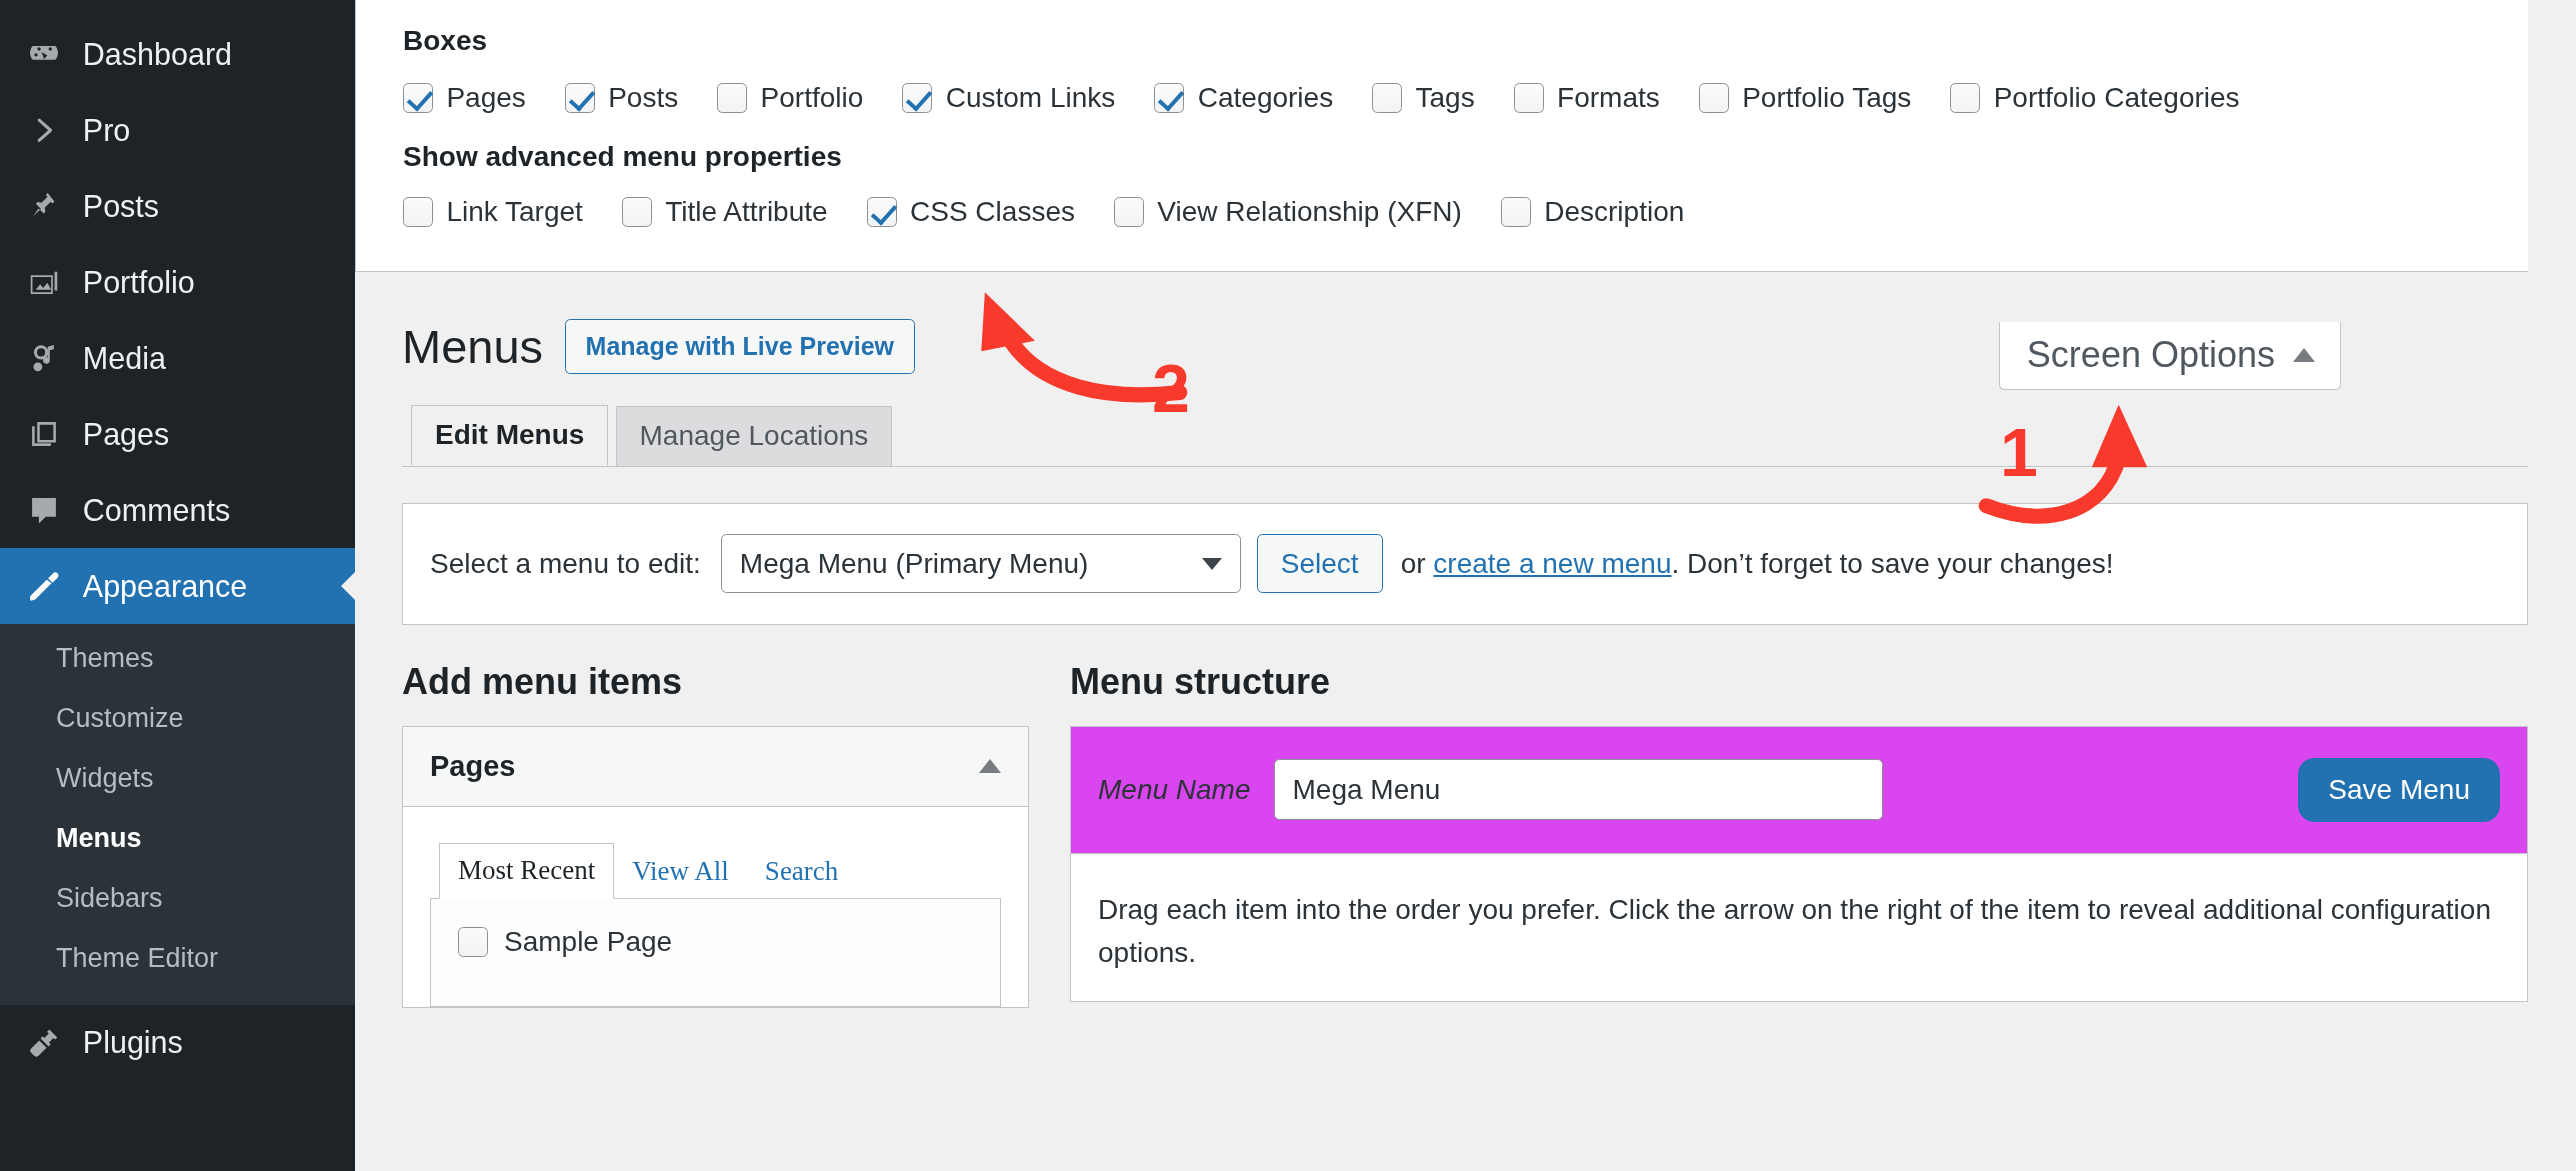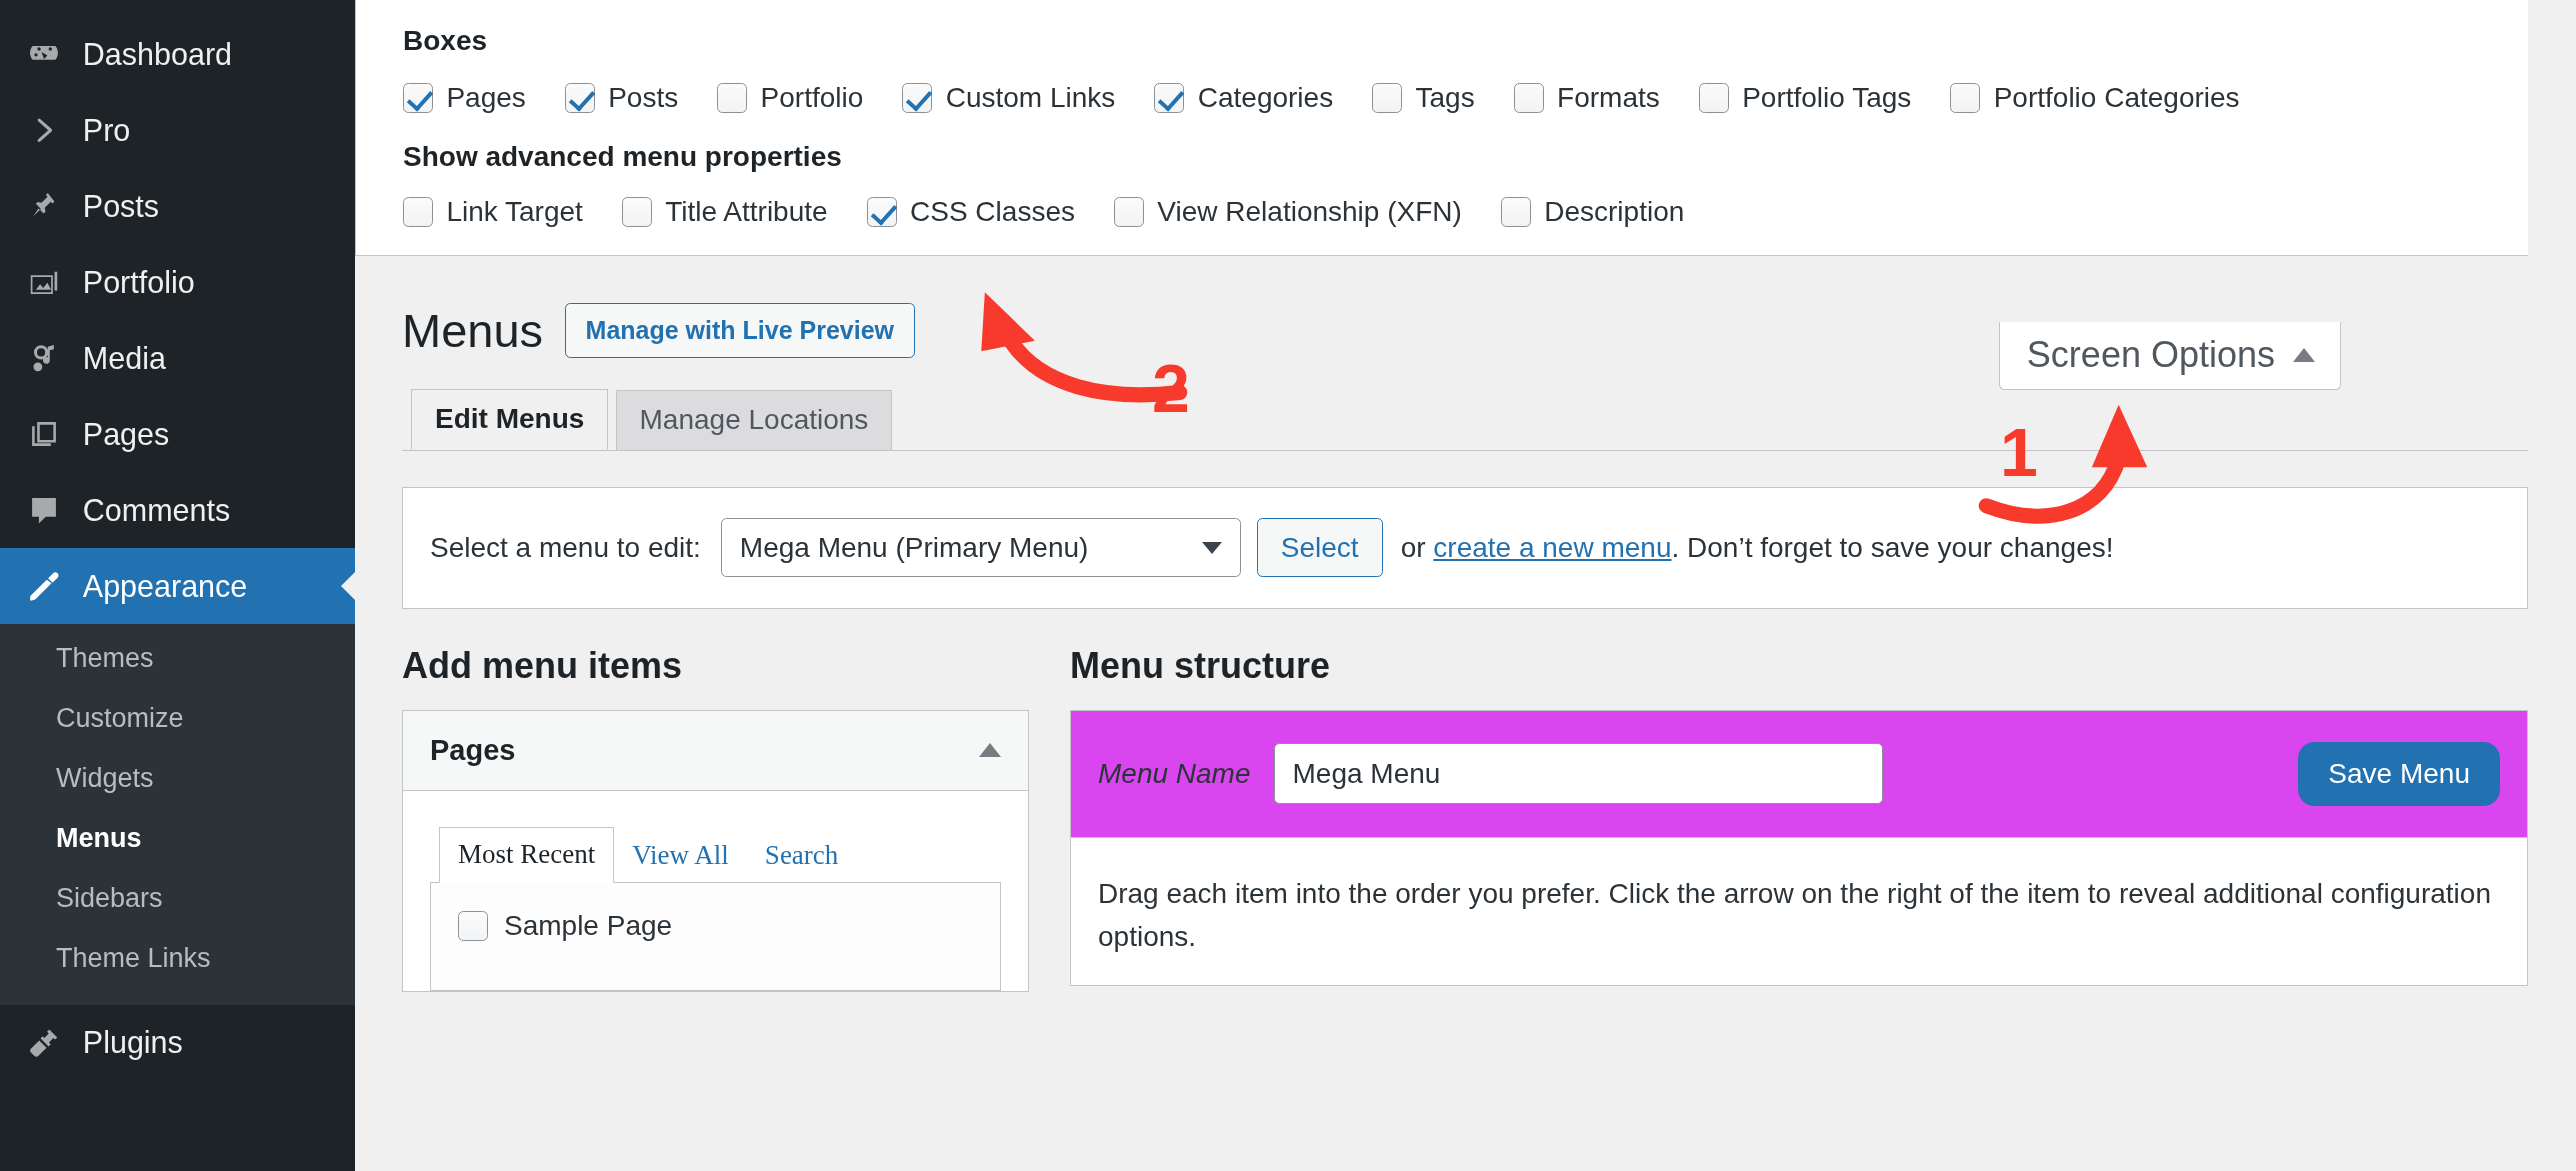--- a/index.html
+++ b/index.html
@@ -70,21 +70,21 @@
   }
 
   
   .screen-meta {
     background: #fff;
     border: 0.9px solid #c3c4c7;
     border-top: none;
     border-right: none;
     margin-left: 0;
     margin-right: 48px;
-    padding: 0 0 27px 0;
+    padding: 0 0 43px 0;
   }
   .screen-meta-inner { padding: 25px 47px 0 47px; }
   .sm-heading {
     font-size: 28px; font-weight: bold; color: #1d2327;
     margin: 0 0 25px 0;
   }
   .cb-row { display: flex; align-items: center; flex-wrap: nowrap; }
   .cb-item {
     display: flex; align-items: center;
     margin-right: 39px;
@@ -411,21 +411,21 @@
       </span>
       <span class="nav-label">Appearance</span>
     </div>
 
     <div class="submenu">
       <a class="submenu-item">Themes</a>
       <a class="submenu-item">Customize</a>
       <a class="submenu-item">Widgets</a>
       <a class="submenu-item current">Menus</a>
       <a class="submenu-item">Sidebars</a>
-      <a class="submenu-item">Theme Links</a>
+      <a class="submenu-item">Theme Editor</a>
     </div>
 
     <div class="nav-item">
       <span class="nav-icon">
         <svg width="34" height="34" viewBox="0 0 20 20" fill="currentColor">
             <path d="M13.1 2.1l-1.3 1.3 1 1-2.6 2.6-1-1L8 7.3l4.7 4.7 1.2-1.3-1-1L15.5 7l1 1 1.3-1.3-4.7-4.6zM7.2 8.5L2.3 13.4c-.6.6-.6 1.6 0 2.2l2.1 2.1c.6.6 1.6.6 2.2 0l4.9-4.9-4.3-4.3z"></path>
           </svg>
       </span>
       <span class="nav-label">Plugins</span>
     </div>

